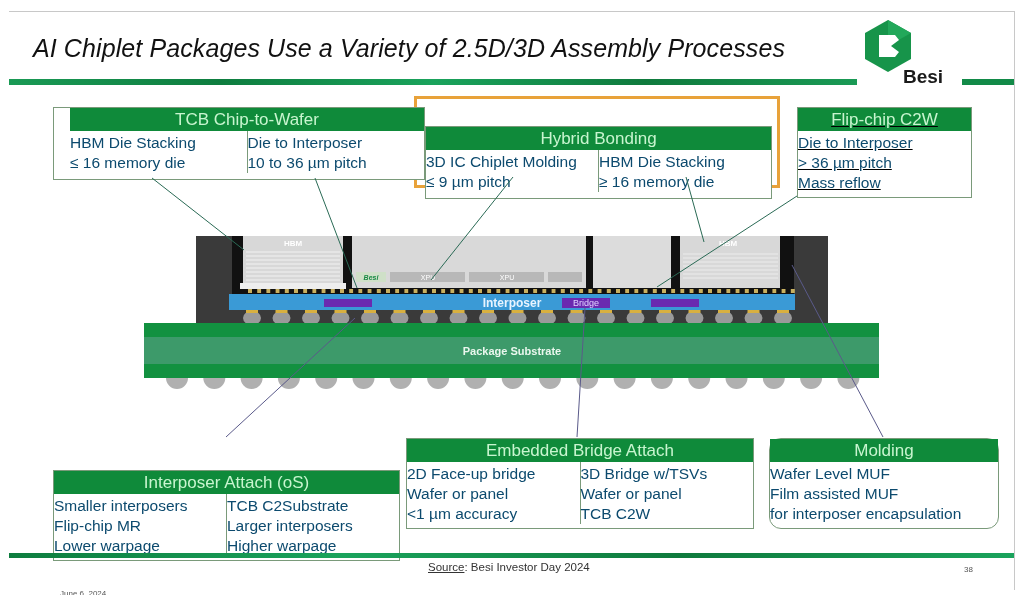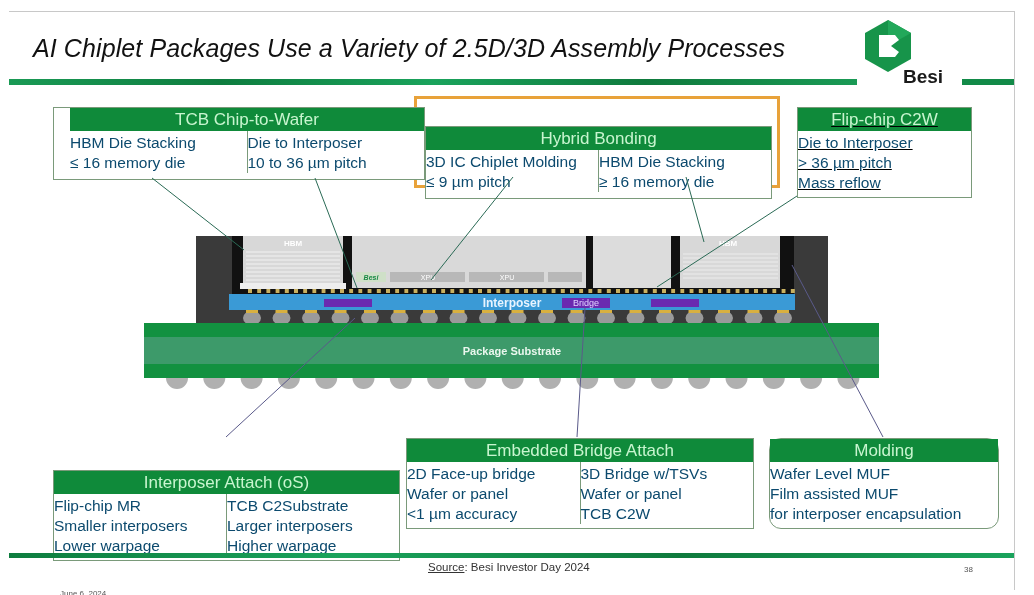--- a/index.html
+++ b/index.html
@@ -332,22 +332,22 @@
     <line x1="226" y1="437" x2="355" y2="318"></line>
     <line x1="577" y1="437" x2="585" y2="308"></line>
     <line x1="883" y1="437" x2="792" y2="265"></line>
   </g>
 </svg>
 
 <div class="box" style="left:53px;top:438px;width:345px;height:89px;margin-top:32px;">
   <div class="box-h">Interposer Attach (oS)</div>
   <div class="box-b">
     <div class="cell">
+      <div>Smaller interposers</div>
       <div>Flip-chip MR</div>
-      <div>Smaller interposers</div>
       <div>Lower warpage</div>
     </div>
     <div class="cell">
       <div>TCB C2Substrate</div>
       <div>Larger interposers</div>
       <div>Higher warpage</div>
     </div>
   </div>
 </div>
 

